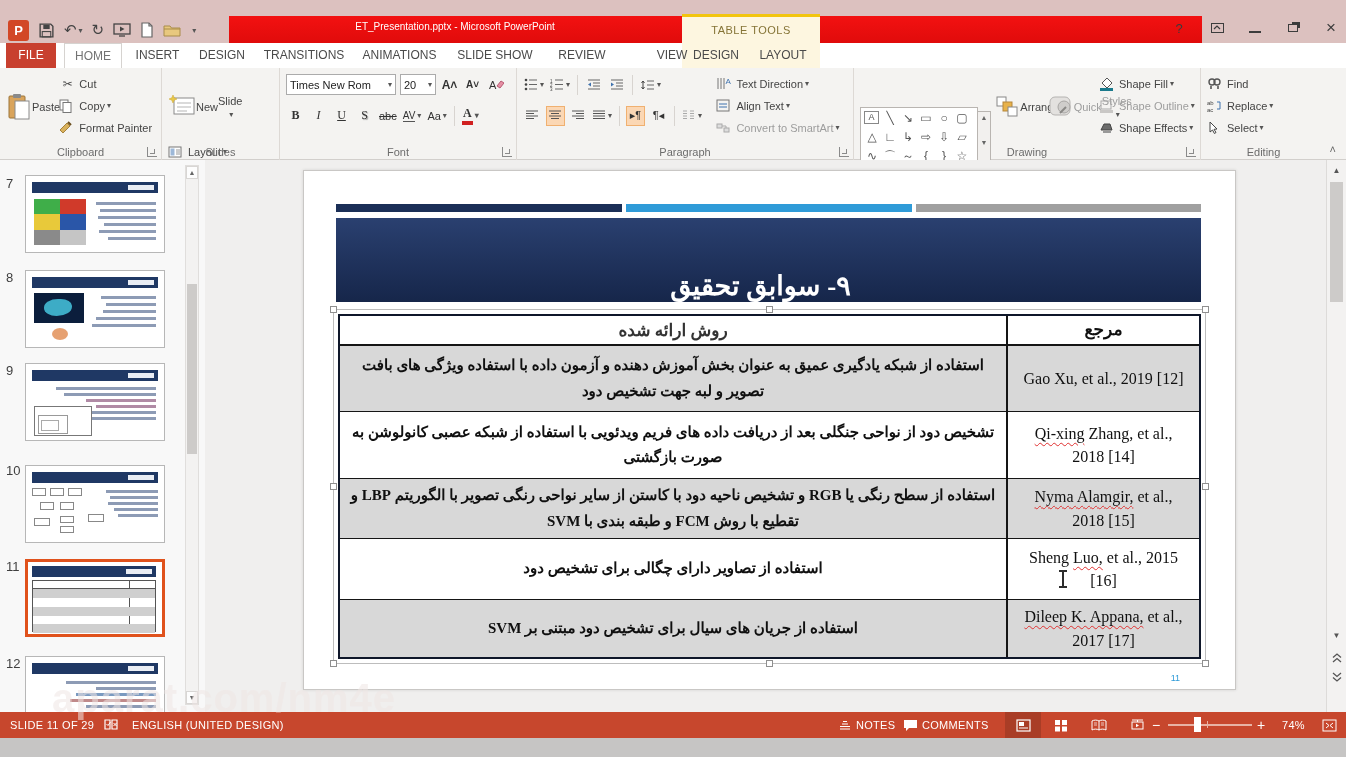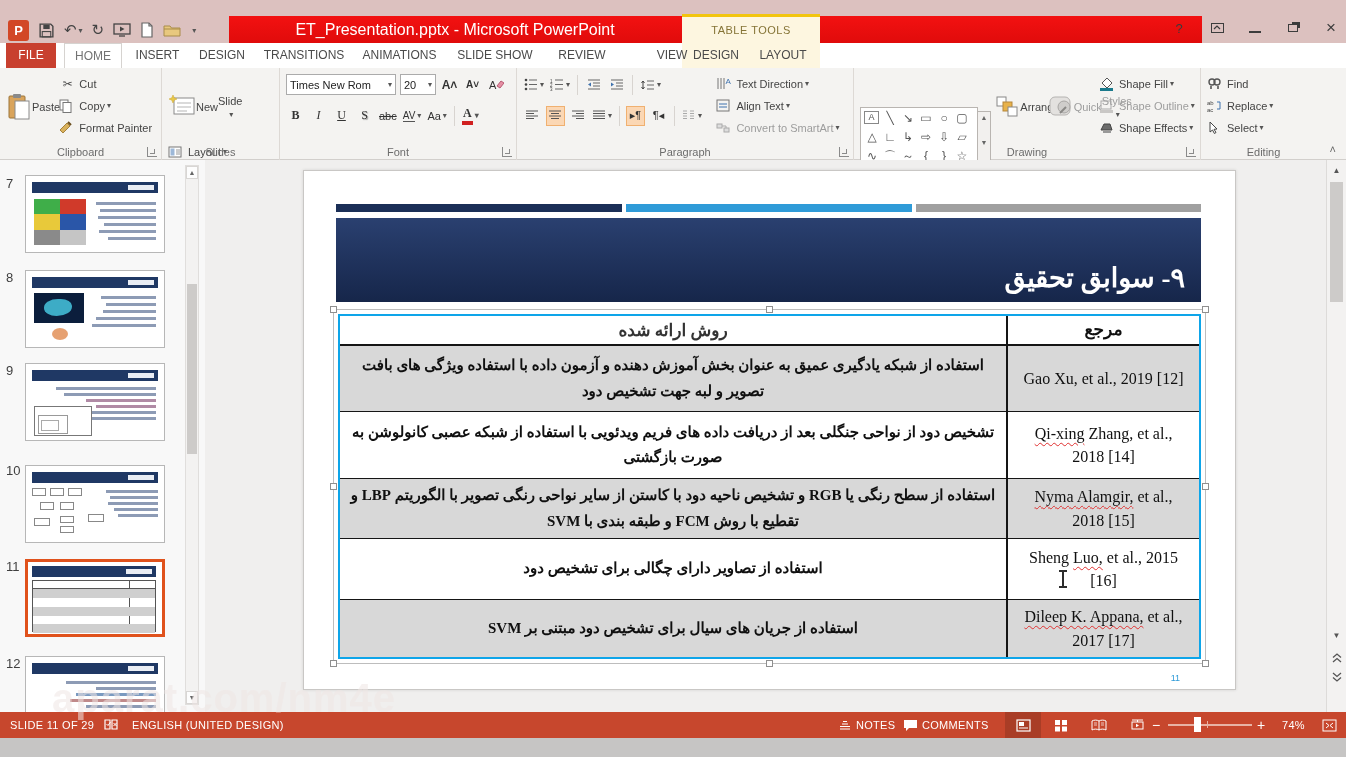--- a/index.html
+++ b/index.html
@@ -4,21 +4,21 @@
 <style>
   html,body{margin:0;padding:0;background:#888;}
   *{box-sizing:border-box;}
   .app{position:relative;width:1346px;height:757px;background:#c6c5c4;overflow:hidden;
        font-family:"Liberation Sans",sans-serif;color:#333;font-size:12px;}
 
   
   .t-strip{position:absolute;left:0;top:0;width:1346px;height:43px;background:#dcc1bf;}
   .t-red{position:absolute;left:229px;top:16px;width:973px;height:27px;
          background:linear-gradient(#f31111,#e00b0b);}
-  .t-title{position:absolute;left:240px;top:21px;width:430px;text-align:center;color:#fff;font-size:16px;}
+  .t-title{position:absolute;left:240px;top:21px;width:430px;text-align:center;color:#fff;font-size:10px;}
   .t-ctx{position:absolute;left:682px;top:14px;width:138px;height:29px;background:#fdf6e0;
          border-top:3px solid #f2c50f;color:#857436;font-size:11px;text-align:center;
          padding-top:7px;letter-spacing:.5px;}
   .qat{position:absolute;left:8px;top:18px;height:24px;display:flex;align-items:center;gap:9px;}
   .qbtn{display:flex;align-items:center;height:22px;color:#444;font-size:15px;}
   .pptlogo{width:21px;height:21px;background:#d24726;border-radius:3px;color:#fff;font-weight:bold;
            font-size:13px;display:flex;align-items:center;justify-content:center;}
   .dd{font-size:8px;color:#555;margin-left:2px;}
   .winctl{position:absolute;right:6px;top:20px;display:flex;gap:20px;align-items:center;color:#3c3c3c;}
   .wc{width:18px;height:16px;display:flex;align-items:center;justify-content:center;font-size:13px;}
@@ -89,25 +89,25 @@
   .vsb{position:absolute;right:0;top:0;width:20px;height:552px;background:#f3f2f1;border-left:1px solid #dddbd9;}
   .vsb .b{position:absolute;left:2px;width:15px;height:16px;text-align:center;font-size:8px;color:#555;line-height:16px;}
   .vsb-th{position:absolute;left:3px;top:22px;width:13px;height:120px;background:#cdcbc9;}
 
   
   .slide{position:absolute;left:303px;top:10px;width:933px;height:520px;background:#fff;
          border:1px solid #c9c7c5;box-shadow:0 0 3px rgba(0,0,0,.12);}
   .bar3{position:absolute;top:33px;height:8px;}
   .titleband{position:absolute;left:32px;top:47px;width:865px;height:84px;
              background:linear-gradient(#2a4070,#16264a);display:flex;align-items:flex-end;
-             justify-content:flex-end;padding:0 16px 8px 0;}
+             justify-content:center;padding:0 16px 0 0;}
   .titletxt{color:#fff;font-size:27px;font-weight:bold;font-family:"Liberation Serif",serif;direction:rtl;}
   .tframe{position:absolute;left:29px;top:138px;width:873px;height:355px;border:1px solid #bdbdbd;}
   .handle{position:absolute;width:7px;height:7px;background:#fff;border:1px solid #8f8f8f;z-index:5;}
-  .ptable{position:absolute;left:34px;top:143px;width:863px;height:345px;border:2px solid #0ea5e9;
+  .ptable{position:absolute;left:34px;top:143px;width:863px;height:345px;border:2px solid #0f172a;
           display:grid;grid-template-columns:666px 1fr;
           grid-template-rows:30px 65px 67px 60px 61px 1fr;background:#fff;}
   .cell{display:flex;align-items:center;justify-content:center;text-align:center;
         border-top:1px solid #151515;padding:2px 10px;font-family:"Liberation Serif",serif;}
   .cr0{border-top:none;}
   .cref{border-left:2px solid #151515;font-size:16px;color:#101010;line-height:1.45;}
   .cmet{direction:rtl;font-size:15px;font-weight:bold;color:#101010;line-height:1.7;}
   .chdr{font-size:17px;font-weight:bold;direction:rtl;border-top:none;border-bottom:1px solid #151515;}
   .shade{background:#d8d8d8;}
   .hdrsep{border-bottom:2px solid #151515;}

